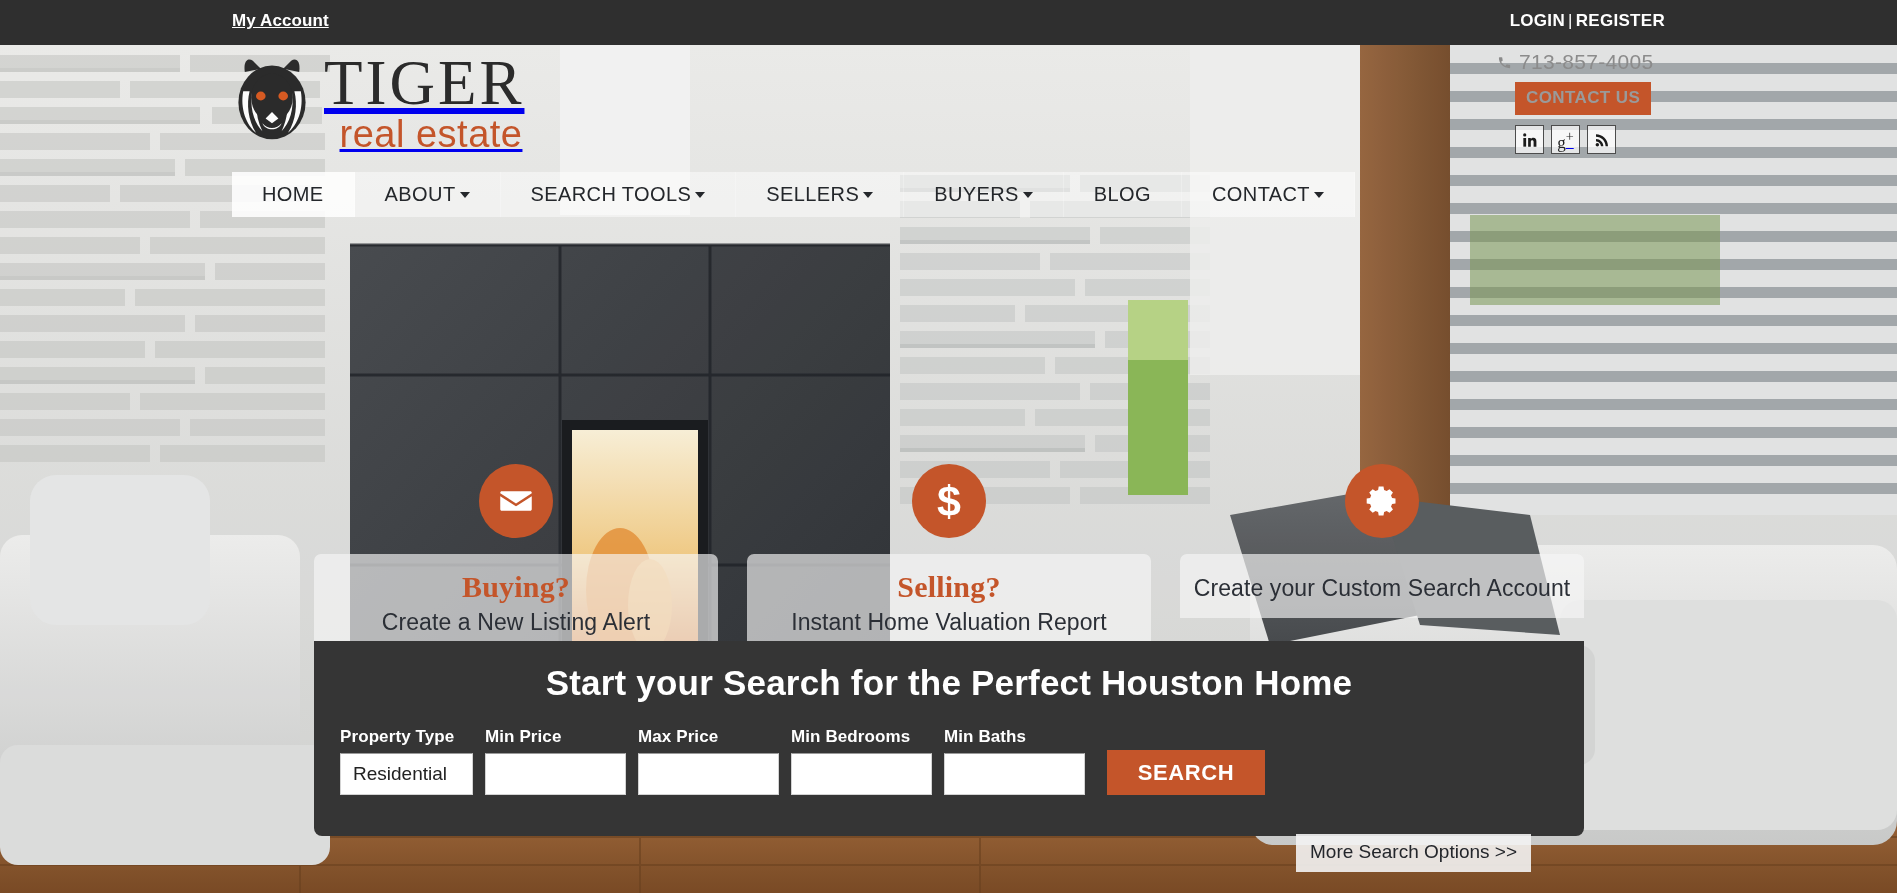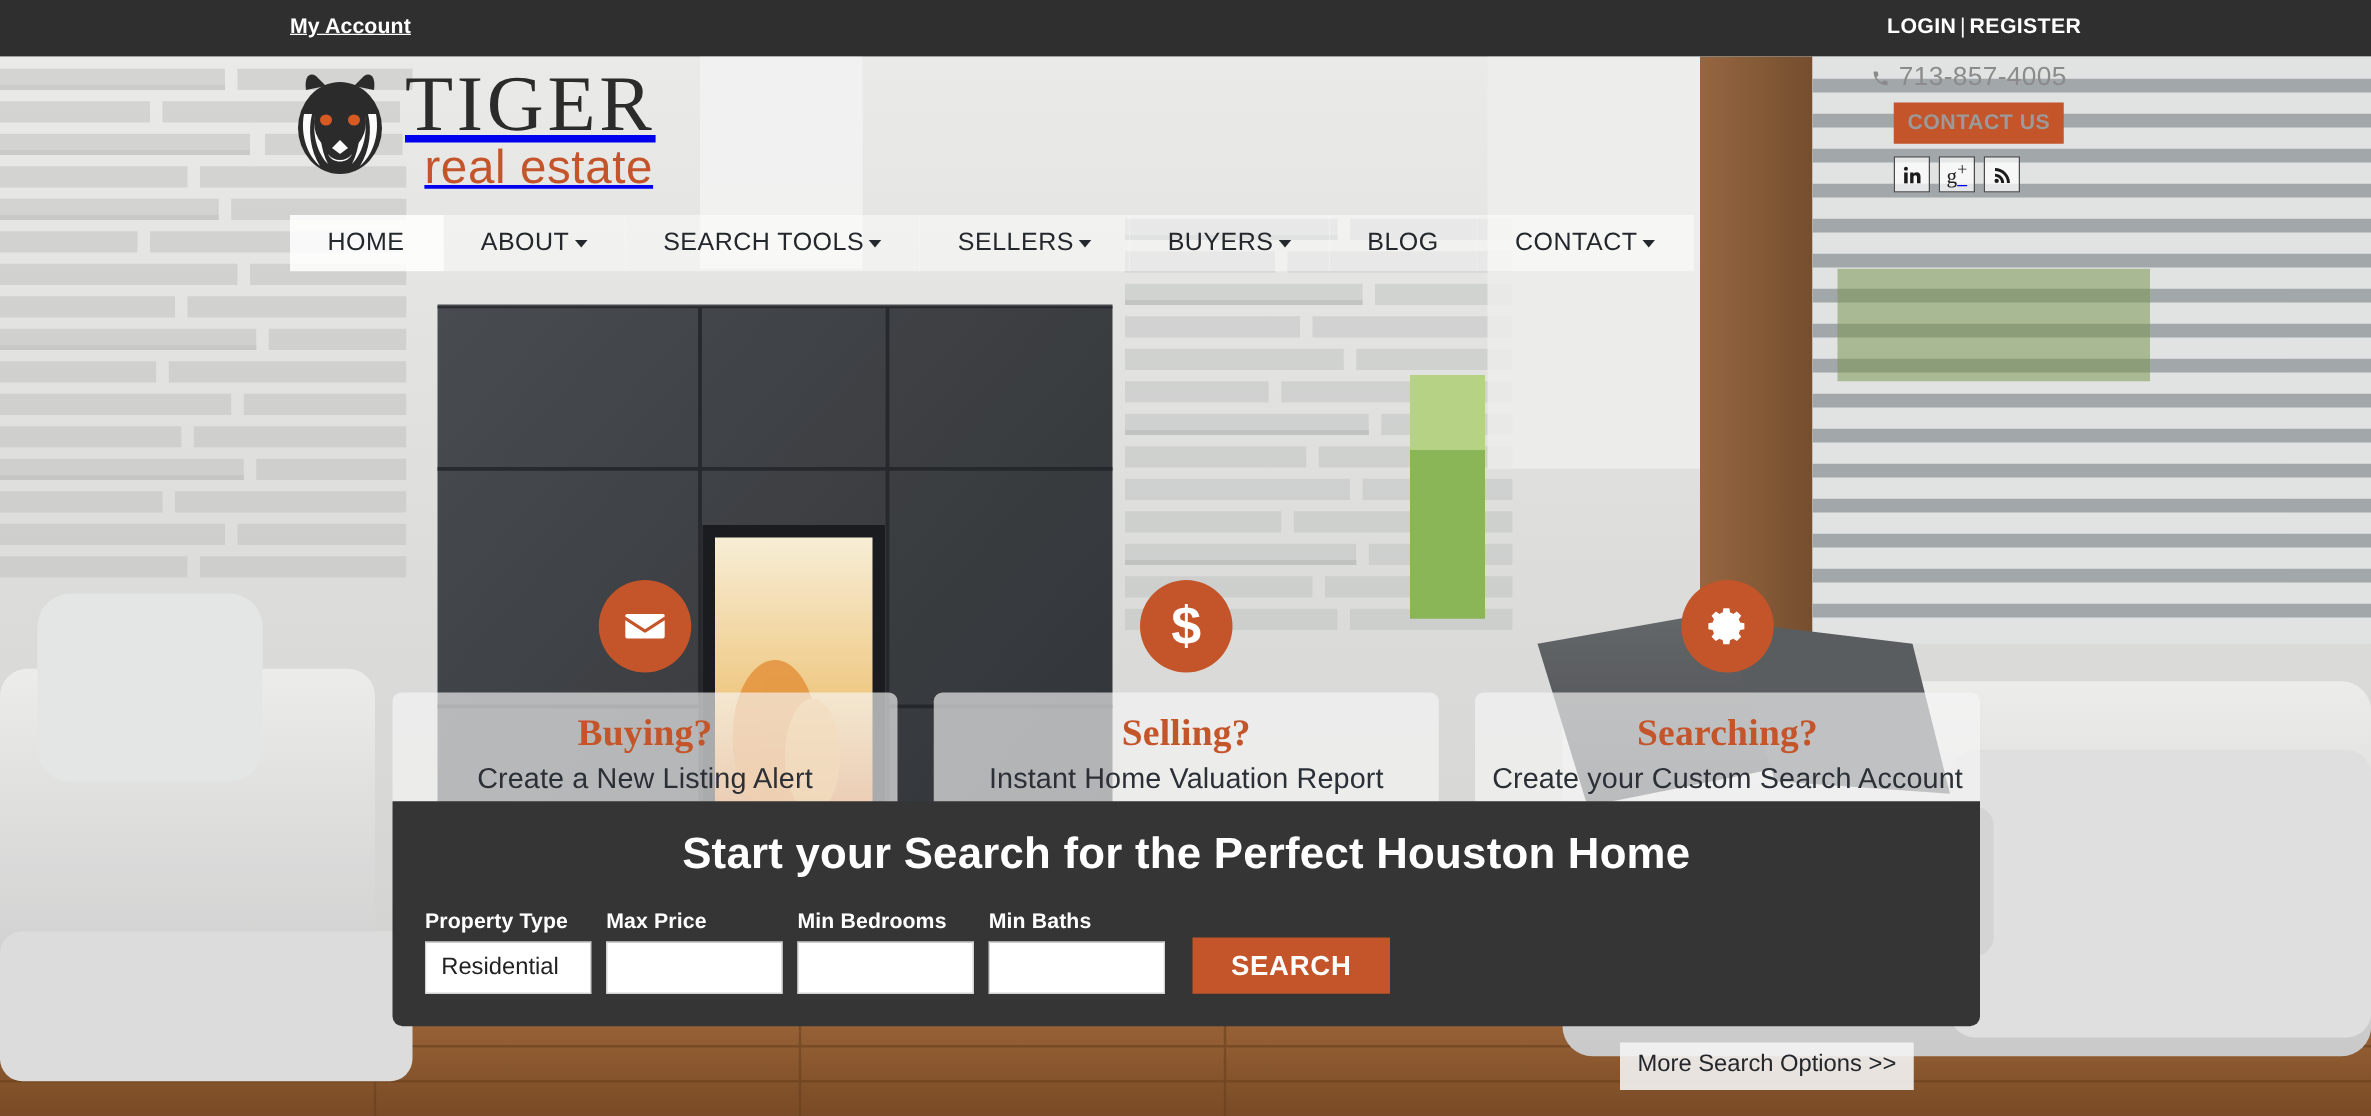--- a/index.html
+++ b/index.html
@@ -144,21 +144,21 @@
   .promo .card .sub {
     color:#2b2f36; font-size:23px; line-height:32px;
     margin-top:2px; letter-spacing:.1px;
   }
 
   
   #search-panel {
     position:absolute; left:314px; top:641px; z-index:30;
     width:1270px; background:#353535;
     border-radius:0 0 8px 8px;
-    padding:22px 0 26px;
+    padding:22px 0 41px;
   }
   #search-panel .title {
     text-align:center; color:#ffffff;
     font-size:35px; font-weight:bold; letter-spacing:.2px;
     margin-bottom:24px;
   }
   #search-form {
     display:flex; align-items:flex-end; gap:12px;
     padding:0 26px;
   }
@@ -503,37 +503,40 @@
     </div>
 
     <div class="promo">
       <div class="bubble">
         <svg viewBox="0 0 24 24" fill="#ffffff">
           <path d="M12 8.2a3.8 3.8 0 100 7.6 3.8 3.8 0 000-7.6zm0 5.9a2.1 2.1 0 110-4.2 2.1 2.1 0 010 4.2z"></path>
           <path d="M21 13.6v-3.2l-2.3-.4a7 7 0 00-.7-1.7l1.3-1.9-2.3-2.3-1.9 1.3a7 7 0 00-1.7-.7L13 2.4H9.8l-.4 2.3a7 7 0 00-1.7.7L5.8 4.1 3.5 6.4l1.3 1.9a7 7 0 00-.7 1.7l-2.3.4v3.2l2.3.4c.2.6.4 1.2.7 1.7l-1.3 1.9 2.3 2.3 1.9-1.3c.5.3 1.1.5 1.7.7l.4 2.3H13l.4-2.3c.6-.2 1.2-.4 1.7-.7l1.9 1.3 2.3-2.3-1.3-1.9c.3-.5.5-1.1.7-1.7l2.3-.4z"></path>
         </svg>
       </div>
       <div class="card">
-        <div class="head">Searching?</div>
         <div class="sub">Create your Custom Search Account</div>
       </div>
     </div>
 
   </div>
 
   <section id="search-panel">
     <div class="title">Start your Search for the Perfect Houston Home</div>
 
     <form id="search-form">
 
       <div class="field f-prop">
         <label>Property Type</label>
         <div class="control">Residential</div>
       </div>
 
+      <div class="field f-min">
+        <label>Min Price</label>
+        <div class="control"></div>
+      </div>
 
       <div class="field f-max">
         <label>Max Price</label>
         <div class="control"></div>
       </div>
 
       <div class="field f-bed">
         <label>Min Bedrooms</label>
         <div class="control"></div>
       </div>

